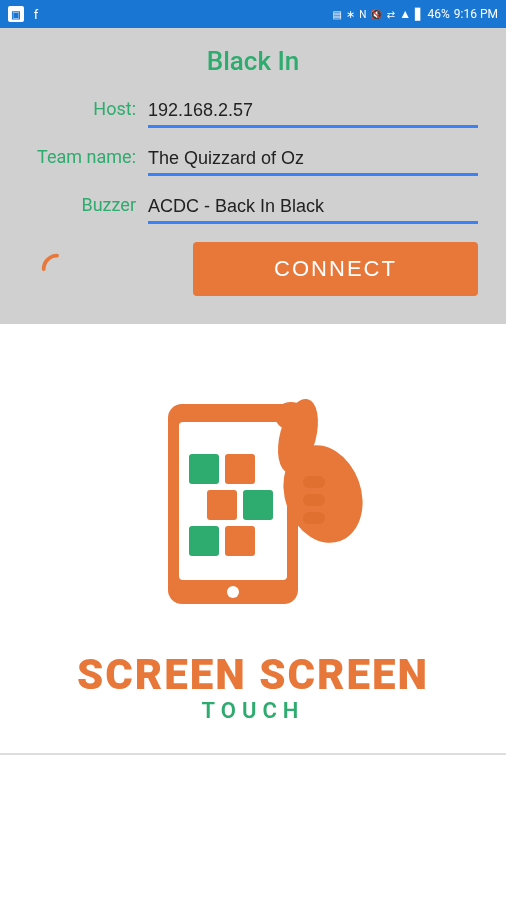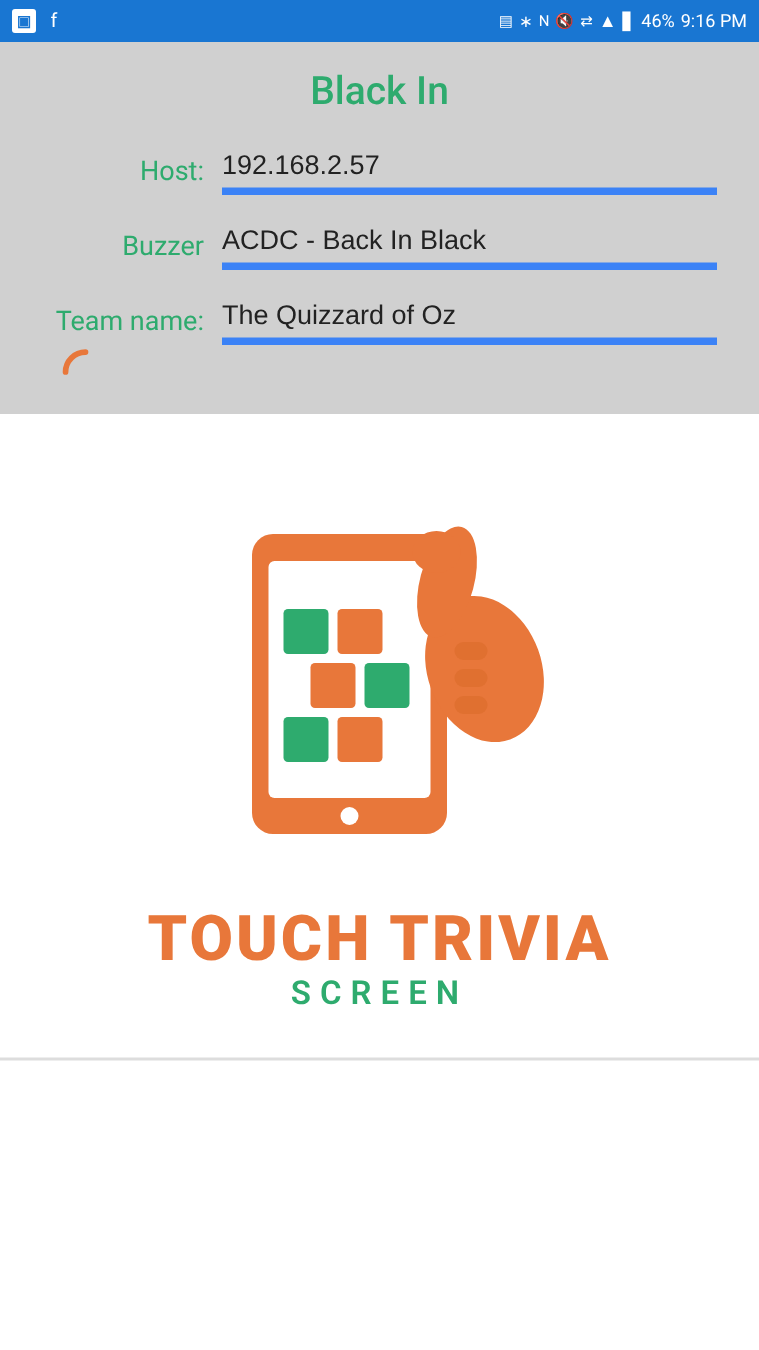--- a/index.html
+++ b/index.html
@@ -54,39 +54,39 @@
     .signin-title {
       text-align: center;
       font-size: 26px;
       font-weight: 500;
       color: #2eab6e;
       margin-bottom: 22px;
     }
 
     .form-row {
       display: flex;
-      align-items: center;
+      align-items: flex-start;
       margin-bottom: 18px;
     }
 
     .form-label {
       color: #2eab6e;
       font-size: 18px;
       font-weight: 400;
       min-width: 120px;
       text-align: right;
       padding-right: 12px;
       flex-shrink: 0;
     }
 
     .form-input {
       flex: 1;
       background: transparent;
       border: none;
-      border-bottom: 5px solid #3b82f6;
+      border-bottom: 3px solid #3b82f6;
       font-size: 18px;
       color: #222;
       padding: 2px 0 4px 0;
       outline: none;
     }
 
     .connect-row {
       display: flex;
       align-items: center;
       justify-content: flex-end;
@@ -192,34 +192,35 @@
 
 <div class="signin-panel">
   <div class="signin-title">Black In</div>
 
   <div class="form-row">
     <span class="form-label">Host:</span>
     <input class="form-input" type="text" value="192.168.2.57" placeholder="Host" style="">
   </div>
 
   <div class="form-row">
+    <span class="form-label">Team name:</span>
+    <input class="form-input" type="text" value="The Quizzard of Oz" placeholder="Team name" style="">
+  </div>
+
+  <div class="form-row">
     <span class="form-label">Buzzer</span>
     <input class="form-input" type="text" value="ACDC - Back In Black" placeholder="Buzzer" style="">
-  </div>
-
-  <div class="form-row">
-    <span class="form-label">Team name:</span>
-    <input class="form-input" type="text" value="The Quizzard of Oz" placeholder="Team name" style="">
   </div>
 
   <div class="connect-row">
 
     <svg class="loading-spinner" viewBox="0 0 40 40" width="40" height="40">
       <path d="M 20 6 A 14 14 0 0 0 6 20" stroke="#e8773a" stroke-width="4" fill="none" stroke-linecap="round"></path>
     </svg>
+    <button class="connect-btn">CONNECT</button>
   </div>
 </div>
 
 <div class="logo-area">
 
   <div class="logo-svg-wrap">
     <svg viewBox="0 0 280 280" width="280" height="280" xmlns="http://www.w3.org/2000/svg">
 
       <rect x="55" y="40" width="130" height="200" rx="14" ry="14" fill="#e8773a"></rect>
 
@@ -241,17 +242,17 @@
       <ellipse cx="185" cy="72" rx="18" ry="38" fill="#e8773a" transform="rotate(15 185 72)"></ellipse>
 
       <ellipse cx="178" cy="52" rx="16" ry="14" fill="#e8773a"></ellipse>
 
       <rect x="190" y="112" width="22" height="12" rx="6" fill="#e07030"></rect>
       <rect x="190" y="130" width="22" height="12" rx="6" fill="#e07030"></rect>
       <rect x="190" y="148" width="22" height="12" rx="6" fill="#e07030"></rect>
     </svg>
   </div>
 
-  <div class="logo-text-touch">TOUCH TRIVIA</div>
-  <div class="logo-text-trivia">SCREEN</div>
+  <div class="logo-text-touch">SCREEN SCREEN</div>
+  <div class="logo-text-trivia">TOUCH</div>
 </div>
 
 <div class="bottom-divider"></div>
 
 </body></html>

